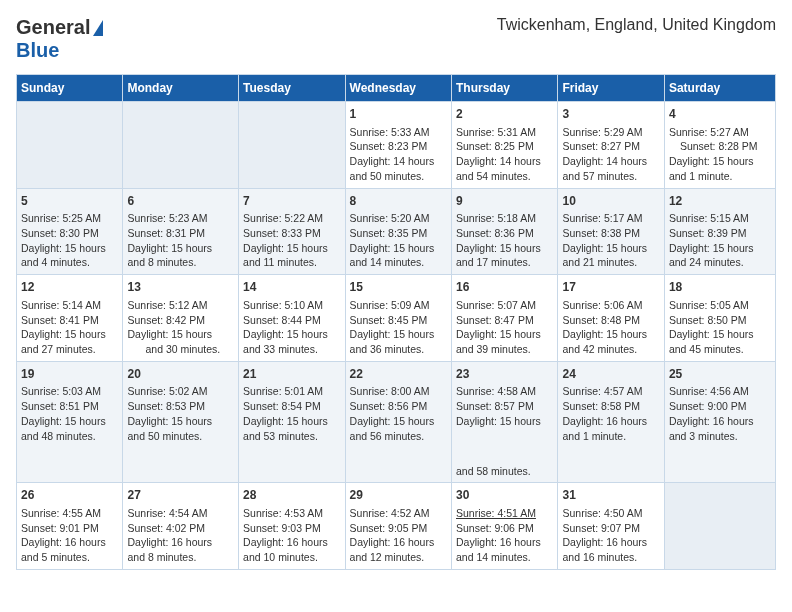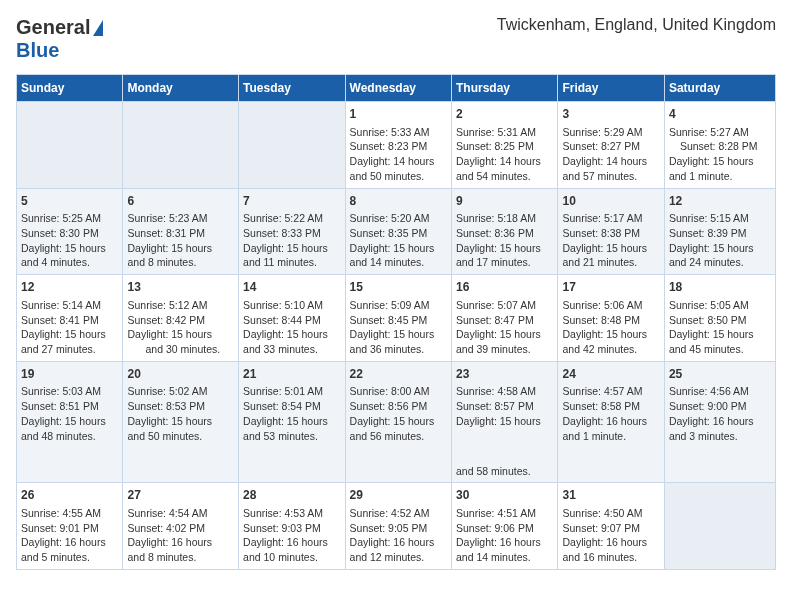--- a/index.html
+++ b/index.html
@@ -338,21 +338,21 @@
         </td>
         <td>
           <span class="day-number">29</span>
           <span style="display: block;">Sunrise: 4:52 AM</span>
           <span style="display: block;">Sunset: 9:05 PM</span>
           <span style="display: block;">Daylight: 16 hours</span>
           <span style="display: block;">and 12 minutes.</span>
         </td>
         <td>
           <span class="day-number">30</span>
-          <span style="display: block;">Sunrise: 4:51 AM</span>
+          <span style="display: block; text-decoration: underline;">Sunrise: 4:51 AM</span>
           <span style="display: block;">Sunset: 9:06 PM</span>
           <span style="display: block;">Daylight: 16 hours</span>
           <span style="display: block;">and 14 minutes.</span>
         </td>
         <td>
           <span class="day-number">31</span>
           <span style="display: block;">Sunrise: 4:50 AM</span>
           <span style="display: block;">Sunset: 9:07 PM</span>
           <span style="display: block;">Daylight: 16 hours</span>
           <span style="display: block;">and 16 minutes.</span>

